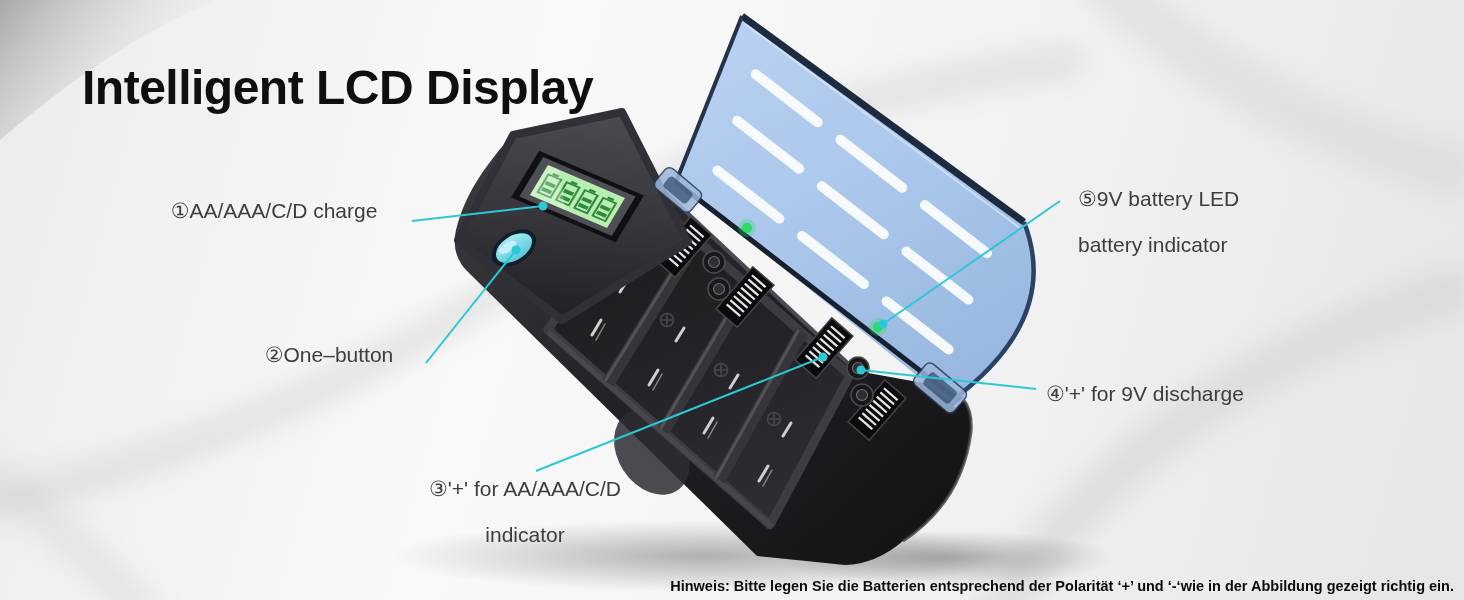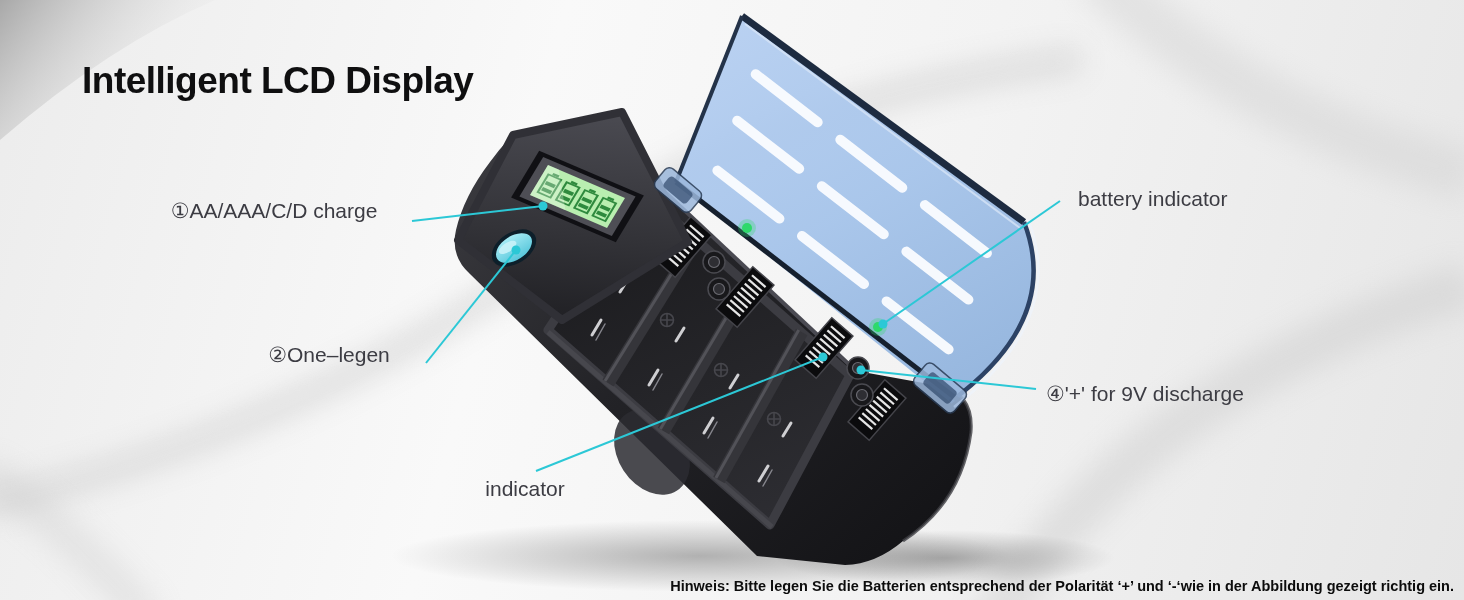--- a/index.html
+++ b/index.html
@@ -4,21 +4,21 @@
 <style>
   html,body{margin:0;padding:0;}
   .stage{
     position:relative;width:1464px;height:600px;overflow:hidden;
     background:linear-gradient(105deg,#ececec 0%,#f9f9f9 35%,#f3f3f3 62%,#e6e6e6 100%);
     font-family:"Liberation Sans",sans-serif;
   }
   .stage svg{position:absolute;left:0;top:0;}
   .page-title{
     position:absolute;left:82px;top:60px;
-    font-size:37px;font-weight:bold;letter-spacing:-0.5px;color:#0f0f10;
+    font-size:48px;font-weight:bold;letter-spacing:-0.5px;color:#0f0f10;
   }
   .callout{
     position:absolute;font-size:21px;color:#3c3c43;line-height:46px;text-align:center;
   }
   .callout.left{text-align:left;}
   .co1{left:118px;top:188px;width:312px;}
   .co2{left:183px;top:332px;width:292px;}
   .co3{left:373px;top:466px;width:304px;}
   .co4{left:1046px;top:371px;width:340px;}
   .co5{left:1078px;top:176px;width:320px;}
@@ -300,29 +300,31 @@
     </g>
   </svg>
 
   <div class="page-title">Intelligent LCD Display</div>
 
   <div class="callout co1">
     <div>①AA/AAA/C/D charge</div>
   </div>
 
   <div class="callout co2">
-    <div>②One–legen</div>
+    <div>②One–button</div>
   </div>
 
   <div class="callout co3">
+    <div>③'+' for AA/AAA/C/D</div>
     <div>indicator</div>
   </div>
 
   <div class="callout co4 left">
     <div>④'+' for 9V discharge</div>
   </div>
 
   <div class="callout co5 left">
+    <div>⑤9V battery LED</div>
     <div>battery indicator</div>
   </div>
 
   <div class="note">Hinweis: Bitte legen Sie die Batterien entsprechend der Polarität ‘+’ und ‘-‘wie in der Abbildung gezeigt richtig ein.</div>
 </div>
 
 </body></html>

